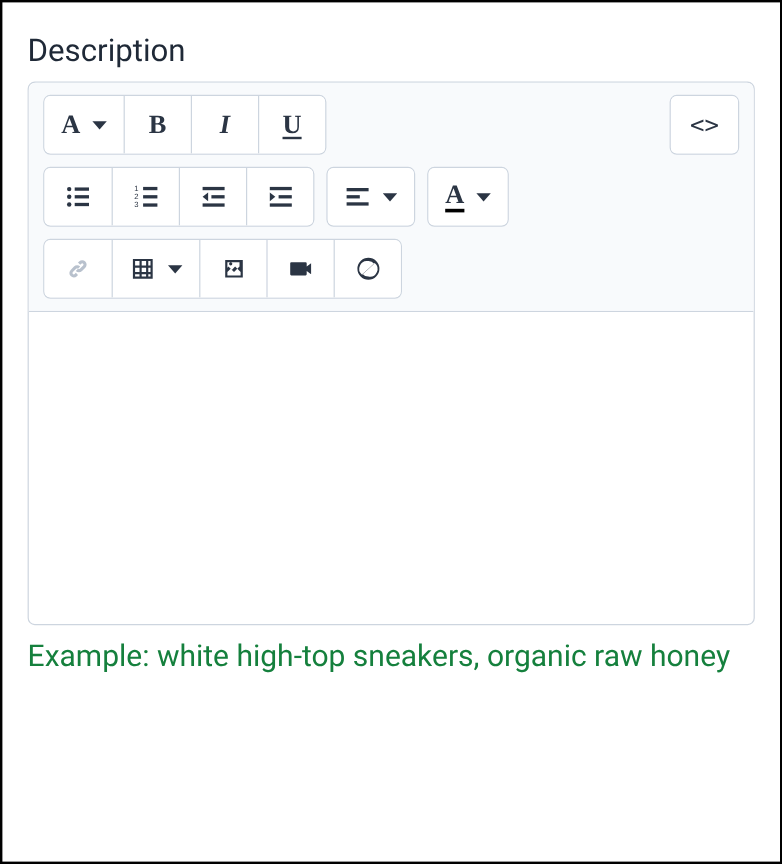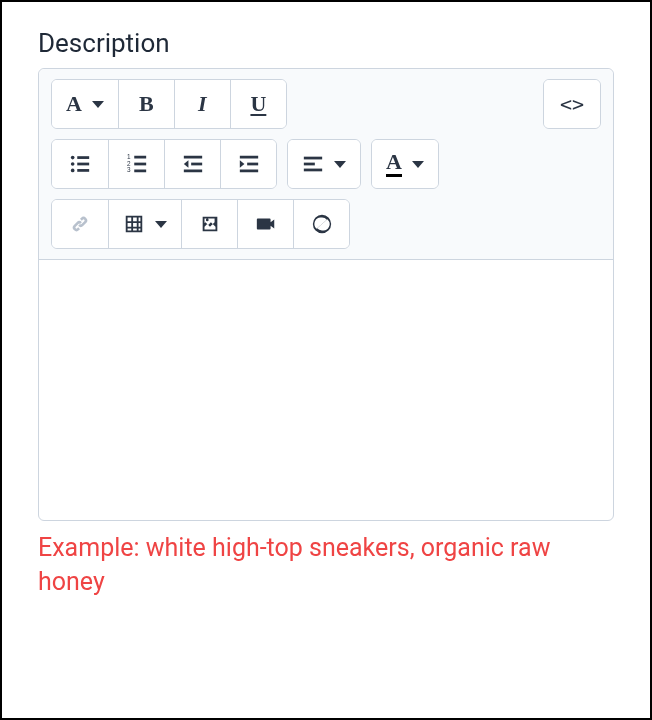--- a/index.html
+++ b/index.html
@@ -8,21 +8,21 @@
     padding: 0;
     font-family: -apple-system, BlinkMacSystemFont, "Segoe UI", Roboto, Helvetica, Arial, sans-serif;
     background: #fff;
     width: 652px;
     height: 720px;
   }
   .panel {
     border: 2px solid #000;
     width: 652px;
     height: 720px;
-    padding: 26px 36px;
+    padding: 26px 21px;
   }
   .field-label {
     font-size: 26px;
     color: #1f2937;
     margin-bottom: 10px;
   }
   .editor {
     border: 1px solid #cdd5df;
     border-radius: 6px;
     background: #fff;
@@ -83,21 +83,21 @@
   .btn.disabled .icon-svg * { fill: #b8c1cd; }
   .underline-red { border-bottom: 3px solid #000; padding-bottom: 1px; display:inline-block; line-height:1; }
   .content {
     min-height: 260px;
     height: 260px;
     padding: 12px;
     outline: none;
   }
   .helper {
     font-size: 25px;
-    color: #ef4444;
+    color: #15803d;
     margin-top: 10px;
     line-height: 1.35;
   }
   .bold { font-weight: 700; }
   .italic { font-style: italic; }
   .uline { text-decoration: underline; text-underline-offset: 3px; }
   .mono { font-family: ui-monospace, Menlo, Consolas, monospace; font-size: 20px; }
 </style>
 </head>
 <body>

